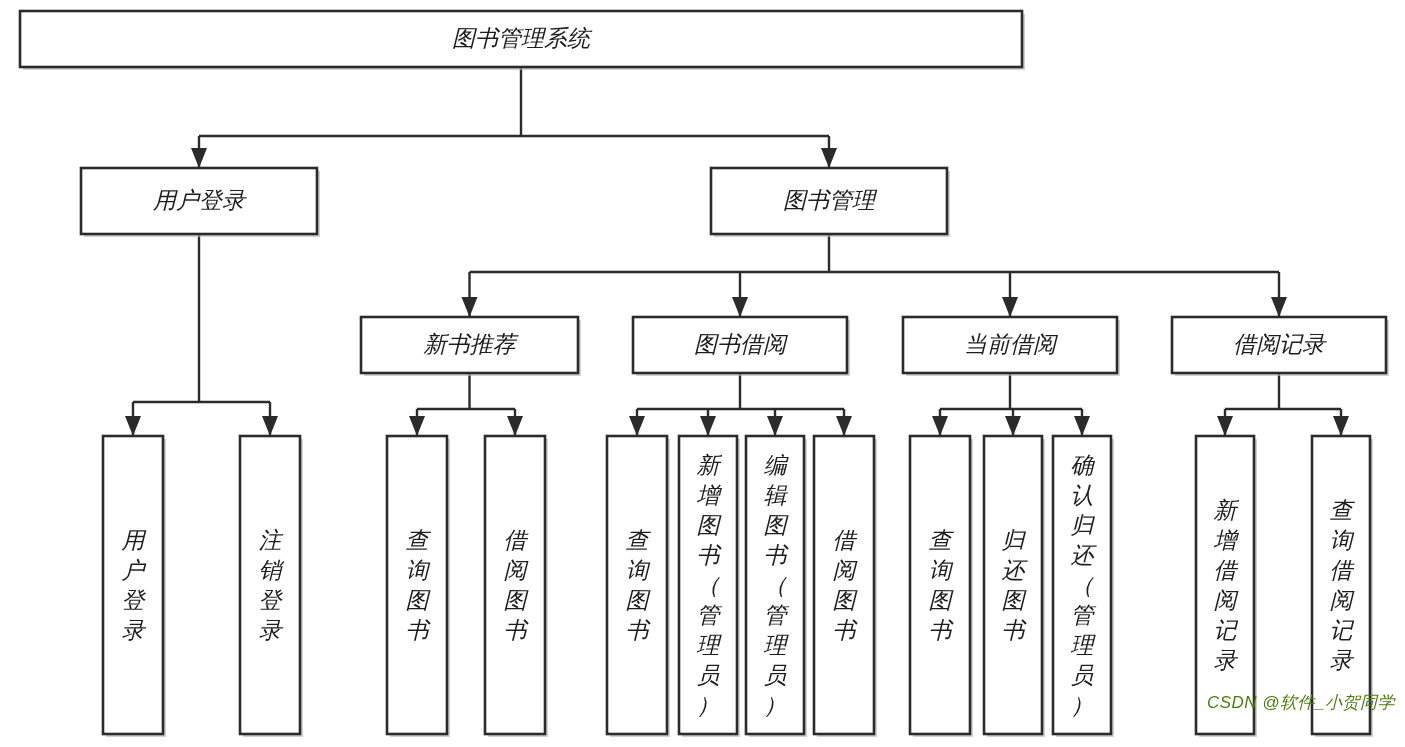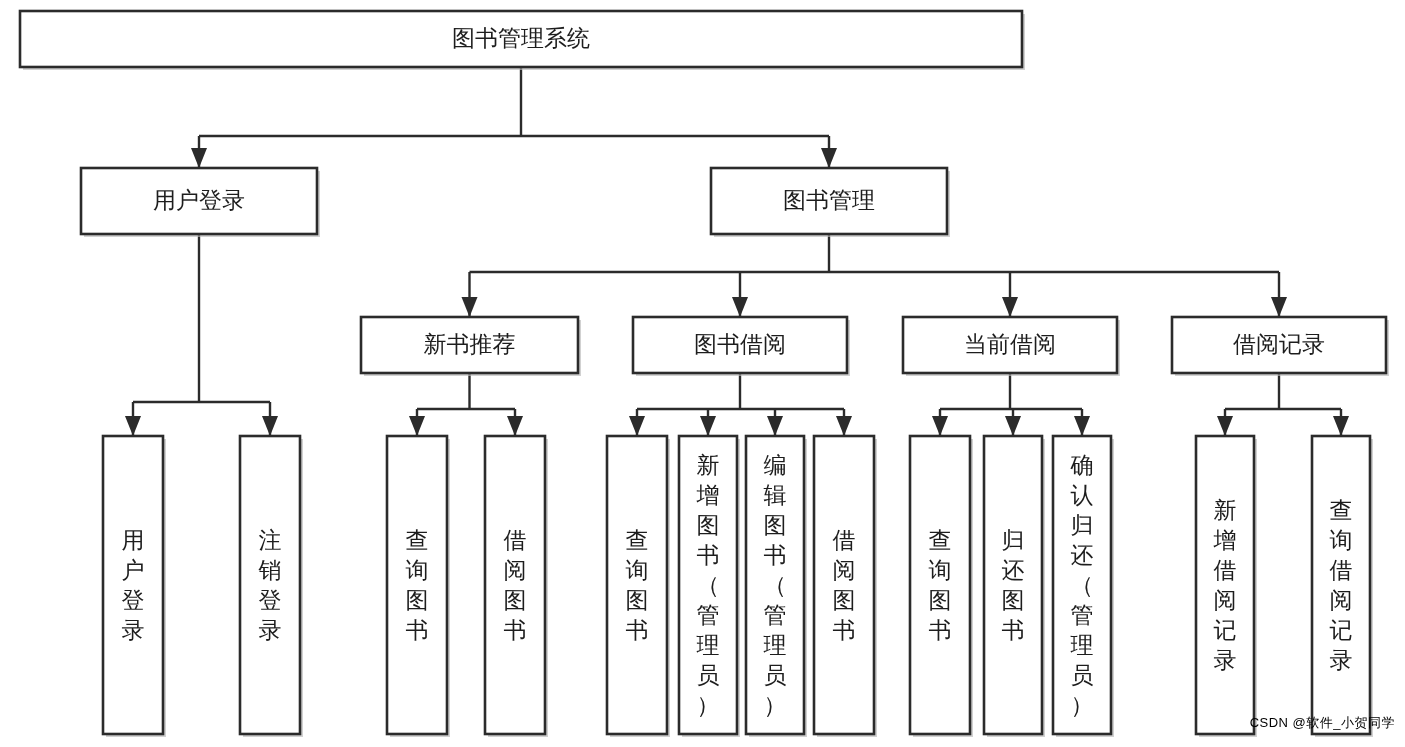--- a/index.html
+++ b/index.html
@@ -13,20 +13,21 @@
     font-family: "Liberation Sans", "DejaVu Sans", sans-serif;
     position: relative;
     overflow: hidden;
   }
   #diagram-root {
     position: absolute;
     left: 0;
     top: 0;
     width: 1405px;
     height: 736px;
+    font-style: italic;
   }
   svg#flow-svg {
     display: block;
     width: 1405px;
     height: 747px;
   }
   .node-rect {
     fill: #ffffff;
     stroke: #2b2b2b;
     stroke-width: 2.6;
@@ -54,24 +55,24 @@
   }
   .node-label-v {
     font-family: "Liberation Sans", "DejaVu Sans", sans-serif;
     font-size: 23px;
     fill: #1d1d1d;
     text-anchor: middle;
   }
   .watermark-text {
     position: absolute;
     right: 10px;
-    bottom: 4px;
-    font-family: "Liberation Sans", "DejaVu Sans", sans-serif;
-    font-size: 13px;
-    color: #000000;
+    bottom: 22px;
+    font-family: "Liberation Sans", "DejaVu Sans", sans-serif;
+    font-size: 17px;
+    color: #4d7c0f;
     letter-spacing: 0.5px;
     white-space: nowrap;
     user-select: none;
   }
 </style>
 </head>
 <body>
 
 <div id="diagram-root">
   <svg id="flow-svg" viewBox="0 0 1405 747" xmlns="http://www.w3.org/2000/svg">

